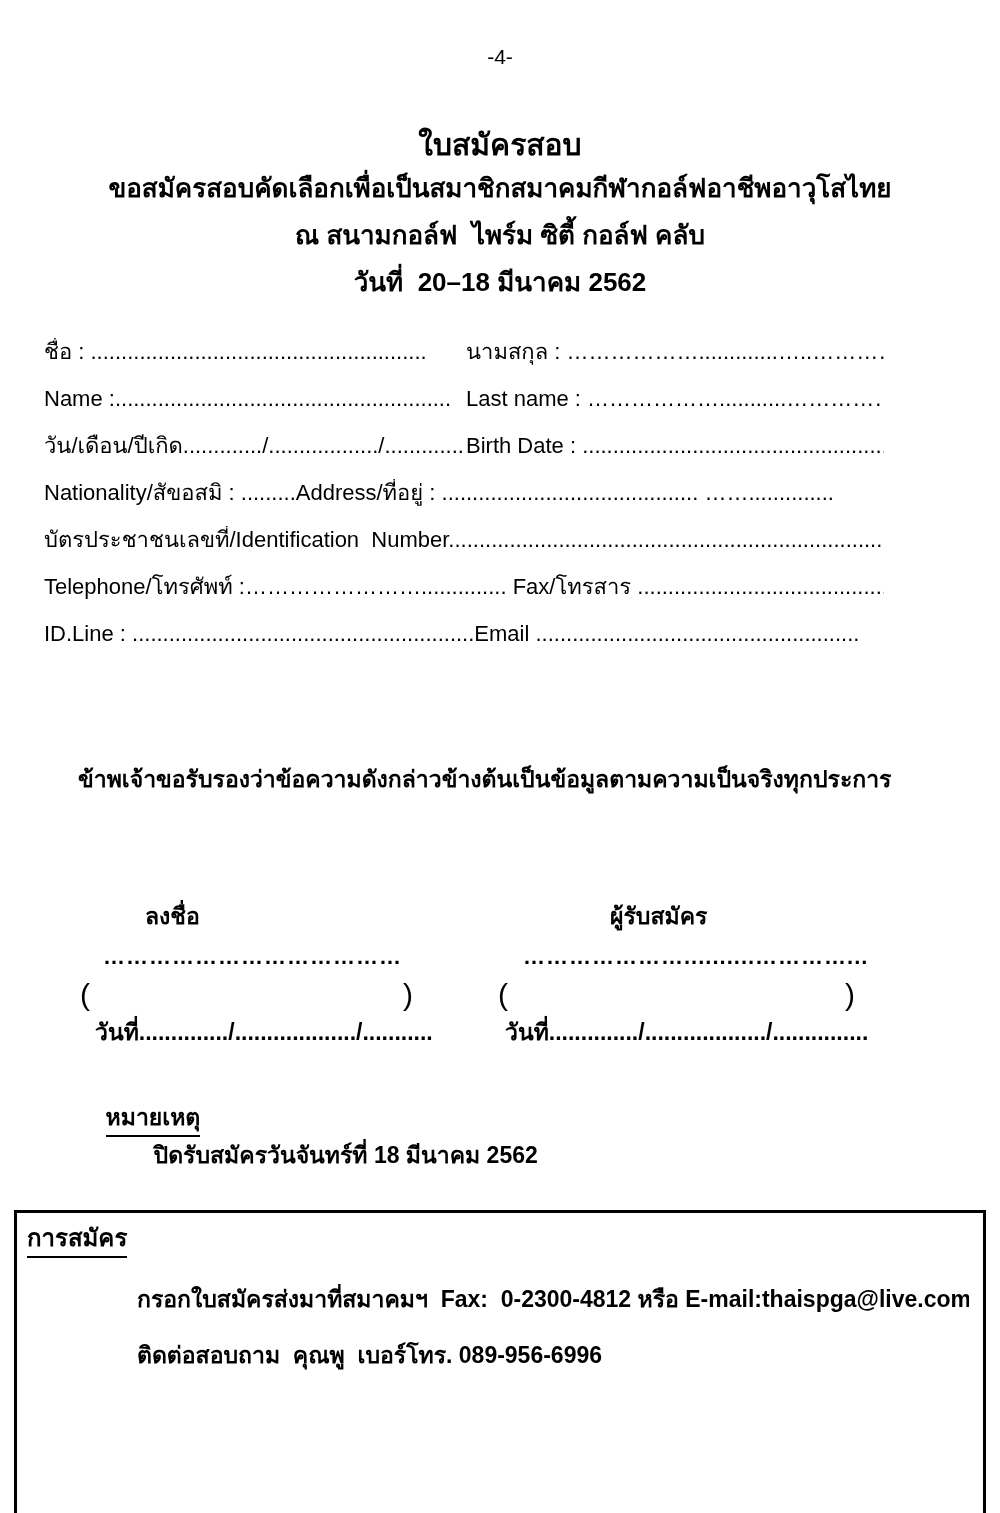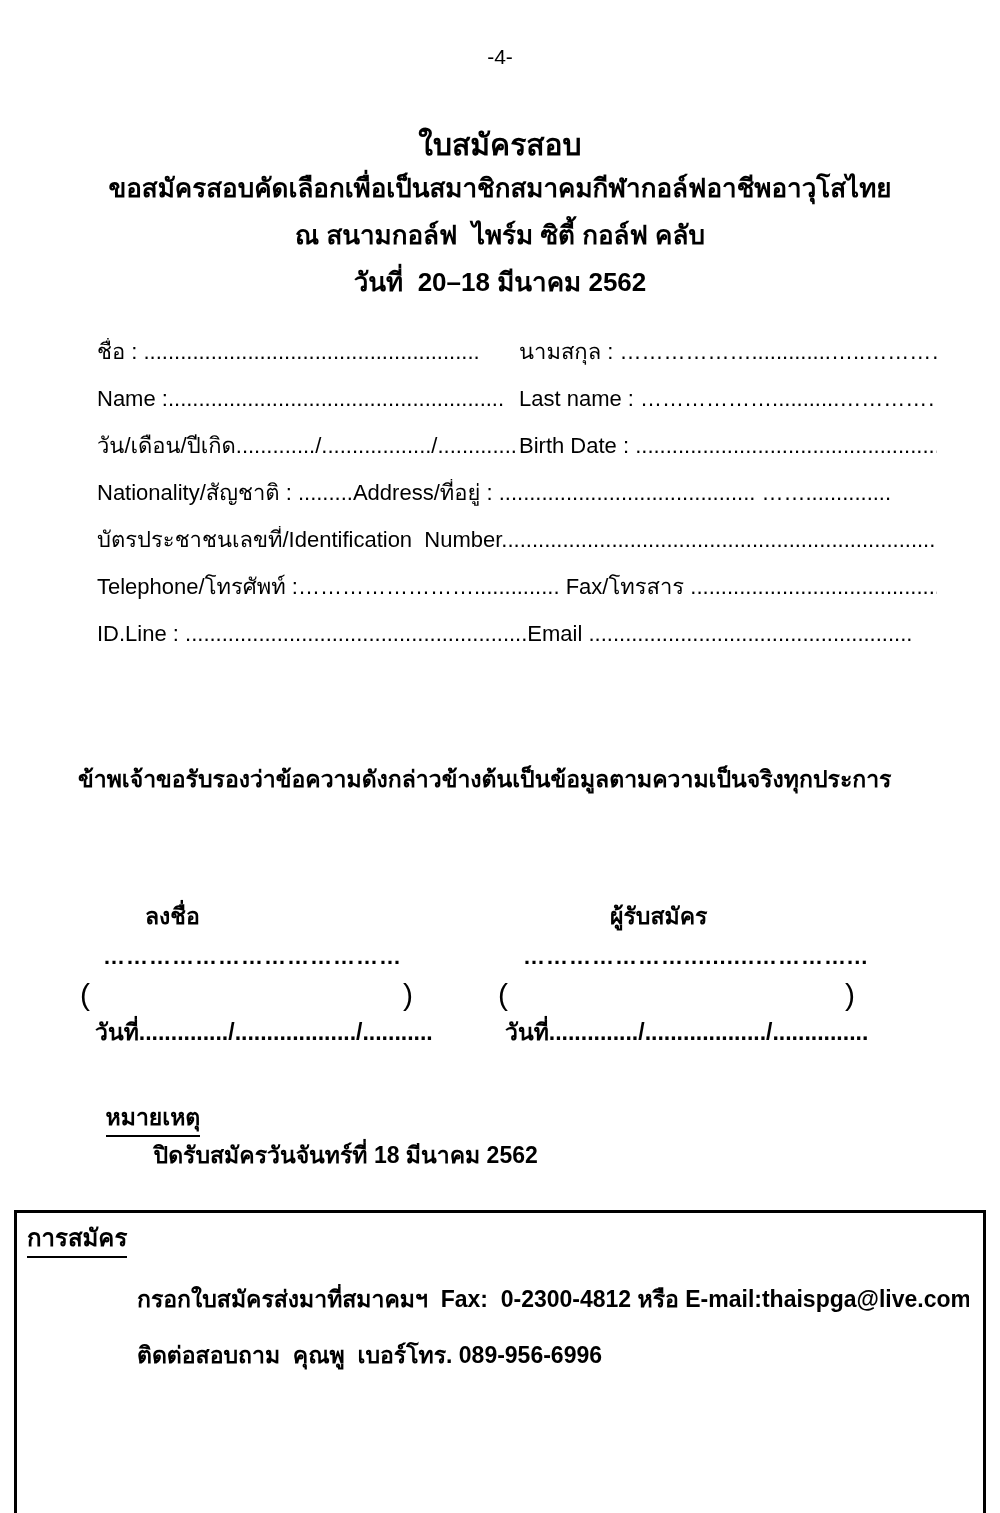--- a/index.html
+++ b/index.html
@@ -25,21 +25,21 @@
     font-weight: bold;
     line-height: 40px;
     white-space: pre;
   }
   .header .subtitle {
     font-size: 26px;
     font-weight: bold;
     line-height: 47px;
     white-space: pre;
   }
-  .form { margin: 32px 80px 0 97px; width: 840px; font-size: 22px; }
+  .form { margin: 32px 80px 0 44px; width: 840px; font-size: 22px; }
   .form-row {
     display: flex;
     line-height: 27px;
     margin-bottom: 20px;
     overflow: hidden;
     white-space: pre;
   }
   .form-row .left  { flex: 0 0 422px; white-space: pre; overflow: hidden; }
   .form-row .right { flex: 1; white-space: pre; overflow: hidden; }
   .form-row .full  { flex: 1; white-space: pre; overflow: hidden; }
@@ -128,21 +128,21 @@
     </div>
     <div class="form-row">
       <span class="left">Name :.......................................................</span>
       <span class="right">Last name : ………………...........…………….</span>
     </div>
     <div class="form-row">
       <span class="left">วัน/เดือน/ปีเกิด............./................../.............</span>
       <span class="right">Birth Date : ...................................................</span>
     </div>
     <div class="form-row">
-      <span class="full">Nationality/สัญชาติ : .........Address/ที่อยู่ : .......................................... ……..............</span>
+      <span class="full">Nationality/สัขอสมิ : .........Address/ที่อยู่ : .......................................... ……..............</span>
     </div>
     <div class="form-row">
       <span class="full">บัตรประชาชนเลขที่/Identification  Number..............................................................................</span>
     </div>
     <div class="form-row">
       <span class="full">Telephone/โทรศัพท์ :…………………….............. Fax/โทรสาร .............................................</span>
     </div>
     <div class="form-row">
       <span class="full">ID.Line : ........................................................Email .....................................................</span>
     </div>

